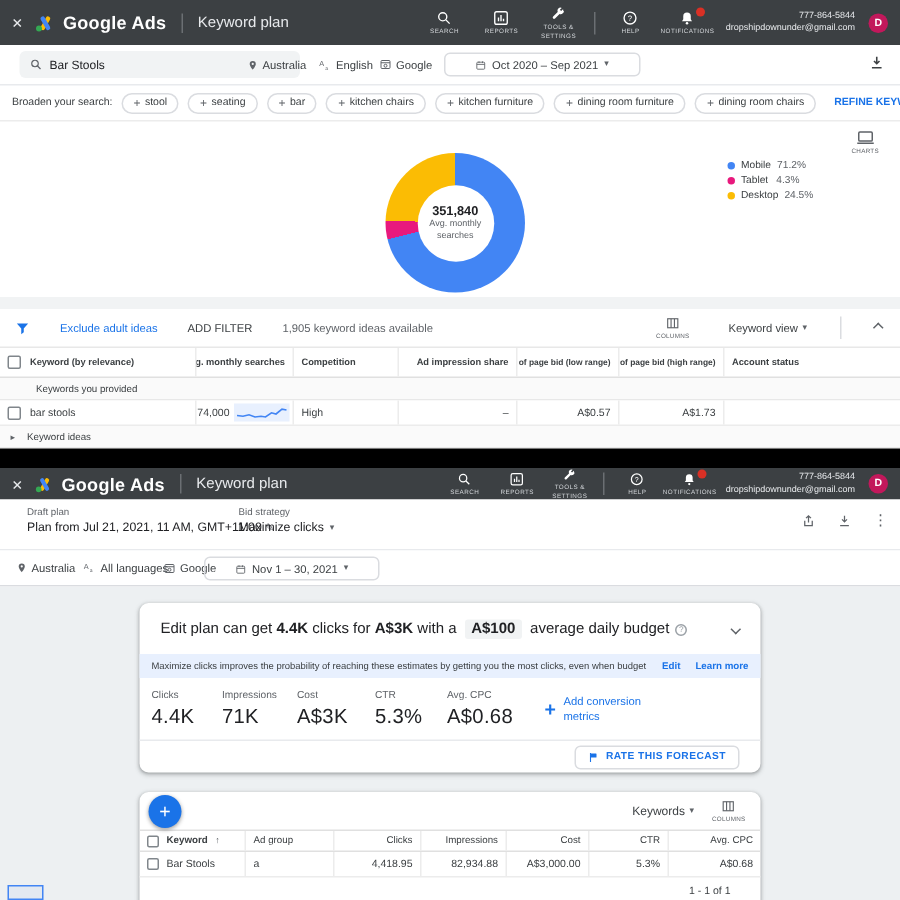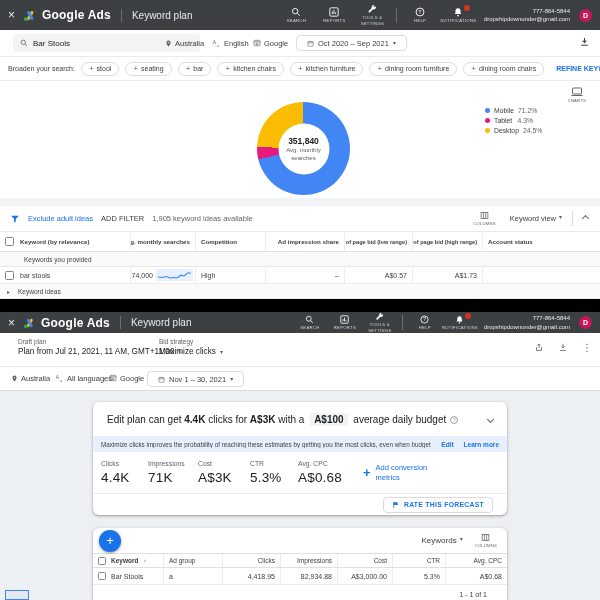--- a/index.html
+++ b/index.html
@@ -15,37 +15,37 @@
 .ptitle{font-size:10px;color:#e8eaed;white-space:nowrap}
 .spacer{flex:1}
 .navitem{display:flex;flex-direction:column;align-items:center;justify-content:center;gap:1px;width:33px;position:relative;cursor:pointer}
 .navlabel{font-size:4.2px;color:#d2d5d9;letter-spacing:.3px;text-align:center;line-height:1.2;white-space:pre-wrap}
 .vbar{width:1px;height:15px;background:#6b6f73;margin:0 2px}
 .account{text-align:right;font-size:6px;color:#e8eaed;line-height:1.35;margin:0 4px;white-space:nowrap}
 .avatar{width:13px;height:13px;border-radius:50%;background:#c2185b;color:#fff;font-size:7px;font-weight:700;display:flex;align-items:center;justify-content:center;flex:none}
 .badge{position:absolute;top:-2px;right:5px;width:6px;height:6px;border-radius:50%;background:#d93025}
 
 .searchbox{background:#f1f3f4;border-radius:4px;height:18px;display:flex;align-items:center;gap:5px;padding:0 7px;font-size:8px;color:#202124}
-.tool-item{display:flex;gap:3px;font-size:7.5px;color:#3c4043;white-space:nowrap;cursor:pointer}
-.datebox{display:flex;align-items:center;gap:4px;border:1px solid #dadce0;border-radius:4px;height:16px;padding:0 10px;font-size:7.5px;color:#3c4043;cursor:pointer}
+.tool-item{display:flex;align-items:center;gap:3px;font-size:7.5px;color:#3c4043;white-space:nowrap;cursor:pointer}
+.datebox{display:flex;align-items:center;gap:4px;border:1px solid #dadce0;border-radius:4px;height:16px;padding:0 20px;font-size:7.5px;color:#3c4043;cursor:pointer}
 .caret{font-size:6px;color:#5f6368;line-height:1}
 .chip{display:flex;align-items:center;gap:3px;height:14px;border:1px solid #dadce0;border-radius:8px;padding:0 7px;font-size:7px;color:#3c4043;white-space:nowrap;cursor:pointer;background:#fff}
 .chip .plus{color:#5f6368;font-size:8px;line-height:1}
 .bluelink{color:#1a73e8;cursor:pointer}
 
 .donut{width:93px;height:93px;border-radius:50%;position:relative}
 .donut-hole{position:absolute;left:50%;top:50%;transform:translate(-50%,-50%);width:51px;height:51px;border-radius:50%;background:#fff;display:flex;flex-direction:column;align-items:center;justify-content:center;text-align:center}
 .donut-num{font-size:8.5px;font-weight:700;color:#202124}
 .donut-sub{font-size:6px;color:#5f6368;line-height:1.4}
 .leg-row{display:flex;align-items:center;gap:4px;height:10px}
 .leg-dot{width:5px;height:5px;border-radius:50%;flex:none}
 .leg-label{font-size:6.8px;color:#3c4043}
 .leg-val{font-size:6.8px;color:#5f6368;margin-left:auto}
 
-.filterbar{display:flex;align-items:center;gap:8px;padding:0 10px;height:25px}
+.filterbar{display:flex;align-items:center;gap:20px;padding:0 10px;height:25px}
 .fb-text{font-size:7.5px;white-space:nowrap}
 .colbtn{display:flex;flex-direction:column;align-items:center;gap:1px;cursor:pointer}
 .collabel{font-size:4.2px;color:#5f6368;letter-spacing:.2px}
 .chev{width:5px;height:5px;border-right:1.2px solid #5f6368;border-bottom:1.2px solid #5f6368;display:inline-block}
 .chev.up{transform:rotate(-135deg)}
 .chev.down{transform:rotate(45deg)}
 .checkbox{width:9px;height:9px;border:1px solid #80868b;border-radius:1.5px;flex:none;background:#fff;cursor:pointer}
 .tgrid{display:grid;grid-template-columns:130px 65px 70px 79px 68px 70px 118px;align-items:stretch}
 .tgrid2{display:grid;grid-template-columns:70px 59px 58px 57px 55px 53px 62px;align-items:stretch}
 .tc{display:flex;align-items:center;padding:0 5px;white-space:nowrap;overflow:hidden;font-size:7px;color:#3c4043}
@@ -470,21 +470,21 @@
       <div class="tool-item ab" style="left:109px;top:7px">
         <span>
             <svg width="8" height="8" viewBox="0 0 24 24">
               <rect x="3" y="4" width="18" height="16" rx="2" fill="none" stroke="#5f6368" stroke-width="2"></rect>
               <line x1="3" y1="8.5" x2="21" y2="8.5" stroke="#5f6368" stroke-width="2"></line>
               <circle cx="12" cy="14.5" r="3" fill="none" stroke="#5f6368" stroke-width="2"></circle>
             </svg>
           </span>
         <span>Google</span>
       </div>
-      <div class="datebox ab" style="left:147px;top:4px">
+      <div class="datebox ab" style="left:136px;top:4px">
         <span>
             <svg width="7" height="7" viewBox="0 0 24 24">
               <rect x="3" y="5" width="18" height="16" rx="2" fill="none" stroke="#5f6368" stroke-width="2"></rect>
               <line x1="3" y1="10" x2="21" y2="10" stroke="#5f6368" stroke-width="2"></line>
               <line x1="8" y1="3" x2="8" y2="7" stroke="#5f6368" stroke-width="2"></line>
               <line x1="16" y1="3" x2="16" y2="7" stroke="#5f6368" stroke-width="2"></line>
             </svg>
           </span>
         <span>Nov 1 – 30, 2021</span>
         <span class="caret">▾</span>

